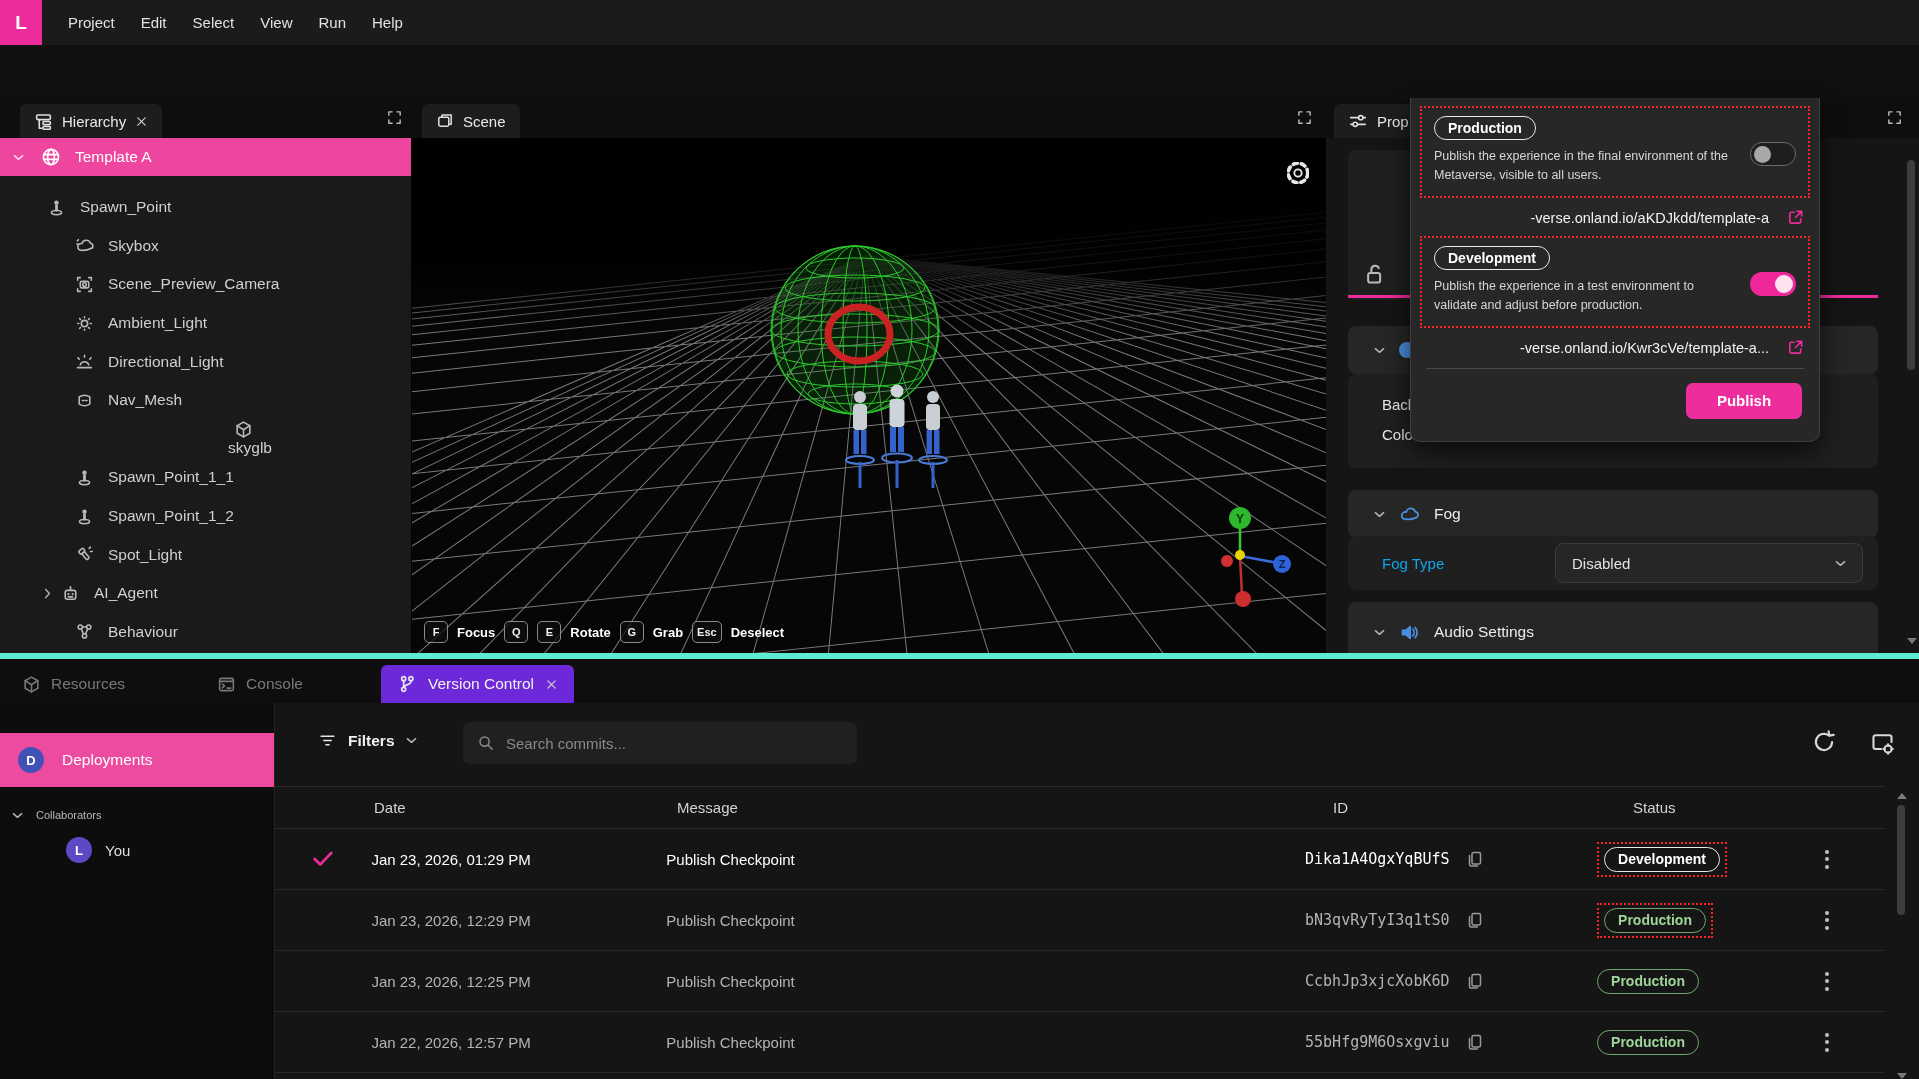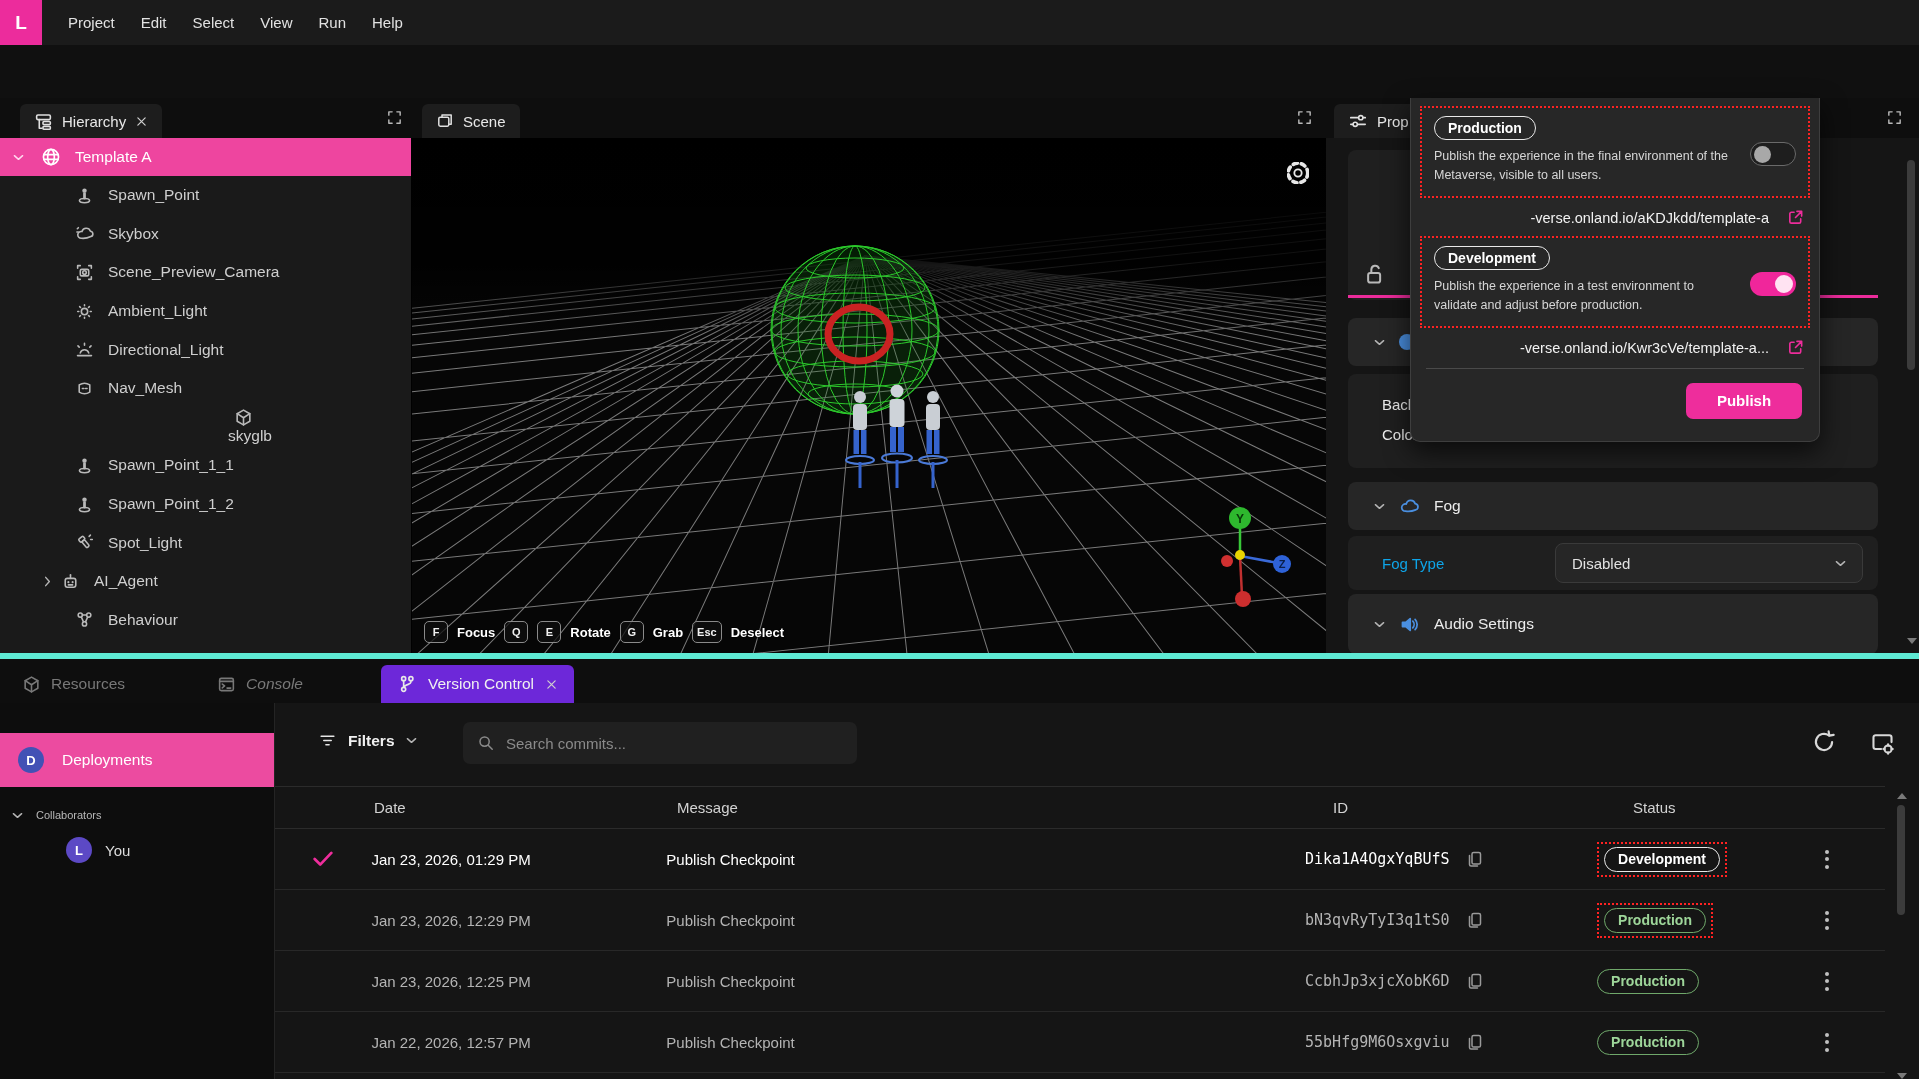--- a/index.html
+++ b/index.html
@@ -40,21 +40,21 @@
 
   
   #viewport { left:412px; top:138px; width:914px; height:515px; background:#050505; overflow:hidden; }
   .keycap { min-width:24px; height:22px; border:1.5px solid #8a8a8a; border-radius:5px; background:rgba(15,15,15,.75); color:#f0f0f0; font-size:11px; font-weight:bold; display:flex; align-items:center; justify-content:center; padding:0 4px; }
   .hk-label { color:#fff; font-size:13px; font-weight:bold; text-shadow:0 1px 2px #000; }
   #hotkeys { position:absolute; left:12px; bottom:10px; display:flex; align-items:center; gap:9px; }
 
   
   #props { left:1326px; top:138px; width:593px; height:515px; background:#151515; overflow:hidden; }
   .card { position:absolute; left:22px; width:530px; background:#1f1f1f; border-radius:8px; }
-  .hdr-card { background:#262626; display:flex; align-items:center; gap:14px; padding-left:26px; font-size:15.5px; color:#ececec; }
+  .hdr-card { background:#262626; display:flex; align-items:center; gap:14px; padding-left:26px; font-size:15.5px; color:#ececec;margin-top:8px; }
   .select { background:#262626; border:1px solid #3a3a3a; border-radius:8px; display:flex; align-items:center; justify-content:space-between; padding:0 16px; font-size:15px; color:#e2e2e2; }
 
   
   #popover { left:1410px; top:98px; width:410px; height:344px; background:#272727; border:1px solid #3e3e3e; border-top:none; border-radius:0 0 10px 10px; box-shadow:0 10px 26px rgba(0,0,0,.65); z-index:100; padding:8px 9px 0 9px; }
   .pub-block { border:2px dotted #ff2222; padding:8px 10px 10px 12px; position:relative; }
   .pill { display:inline-block; border:1.5px solid #e9e9e9; border-radius:15px; padding:3px 13px; font-size:14px; font-weight:bold; color:#fff; }
   .pub-desc { margin-top:7px; font-size:12.5px; line-height:1.55; color:#d6d6d6; width:300px; }
   .toggle { position:absolute; right:12px; top:34px; width:46px; height:24px; border-radius:12px; }
   .toggle.off { background:#1e1e1e; border:1px solid #6a6a6a; }
   .toggle.off .knob { position:absolute; left:3px; top:2.5px; width:17px; height:17px; border-radius:50%; background:#a8a8a8; }
@@ -278,21 +278,21 @@
         <path d="M1.5 1.5L6 5.5l4.5-4"></path>
       </svg>
     <svg class="ic" width="20" height="20" viewBox="0 0 18 18" style="margin-left:17px; stroke:#fff;">
         <circle cx="9" cy="9" r="6.8"></circle>
         <ellipse cx="9" cy="9" rx="3" ry="6.8"></ellipse>
         <path d="M2.6 6.8h12.8M2.6 11.2h12.8"></path>
       </svg>
     <span style="margin-left:14px;">Template A</span>
   </div>
 
-  <div class="h-item" style="padding-left:75px;">
+  <div class="h-item" style="padding-left:47px;margin-top:12px;">
     <svg class="ic" width="19" height="19" viewBox="0 0 18 18">
         <circle cx="9" cy="4.4" r="2.1" class="f"></circle>
         <path d="M9 7.2v4.4" stroke-width="2.6"></path>
         <ellipse cx="9" cy="13.8" rx="4.8" ry="2"></ellipse>
       </svg>
     <span class="lbl">Spawn_Point</span>
   </div>
   <div class="h-item" style="padding-left:75px;">
     <svg class="ic" width="19" height="19" viewBox="0 0 18 18">
         <path d="M6 13.5a3.2 3.2 0 1 1 .6-6.3 4.2 4.2 0 0 1 8-.4 2.6 2.6 0 0 1 .4 5.1 17 17 0 0 1-9 1.6z"></path>
@@ -606,21 +606,21 @@
 
 <div id="bottom" class="abs">
   <div id="bottom-tabs">
     <div class="btab" style="margin-left:6px;">
       <svg class="ic" width="19" height="19" viewBox="0 0 18 18" style="stroke:#787878;">
           <path d="M9 2l6 3.4v7.2L9 16l-6-3.4V5.4z"></path>
           <path d="M9 9.2V16M9 9.2L3 5.4M9 9.2l6-3.8"></path>
         </svg>
       <span>Resources</span>
     </div>
-    <div class="btab" style="margin-left:60px;font-style:italic;">
+    <div class="btab" style="margin-left:60px;">
       <svg class="ic" width="19" height="19" viewBox="0 0 18 18" style="stroke:#787878;">
           <rect x="2.5" y="3.2" width="13" height="11.6" rx="1.6"></rect>
           <path d="M2.5 6h13M5 8.6l2.2 1.8L5 12.2M9.5 12.4h3.5"></path>
         </svg>
       <span>Console</span>
     </div>
     <div class="btab active" style="margin-left:62px; gap:11px;">
       <svg class="ic" width="20" height="20" viewBox="0 0 18 18" style="stroke:#e8e8e8;">
           <circle cx="6" cy="4.2" r="1.8"></circle>
           <circle cx="12.5" cy="4.2" r="1.8"></circle>

